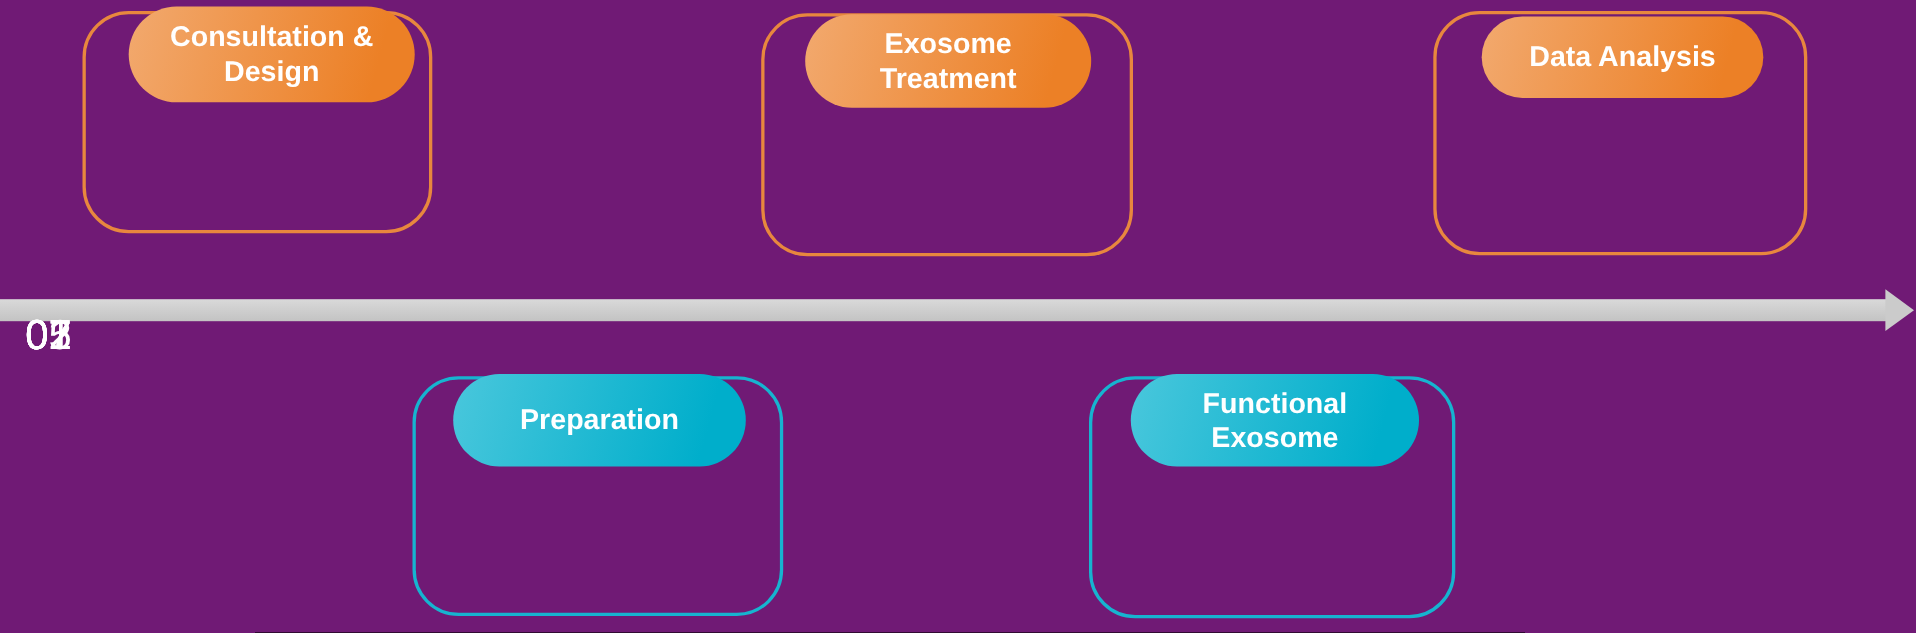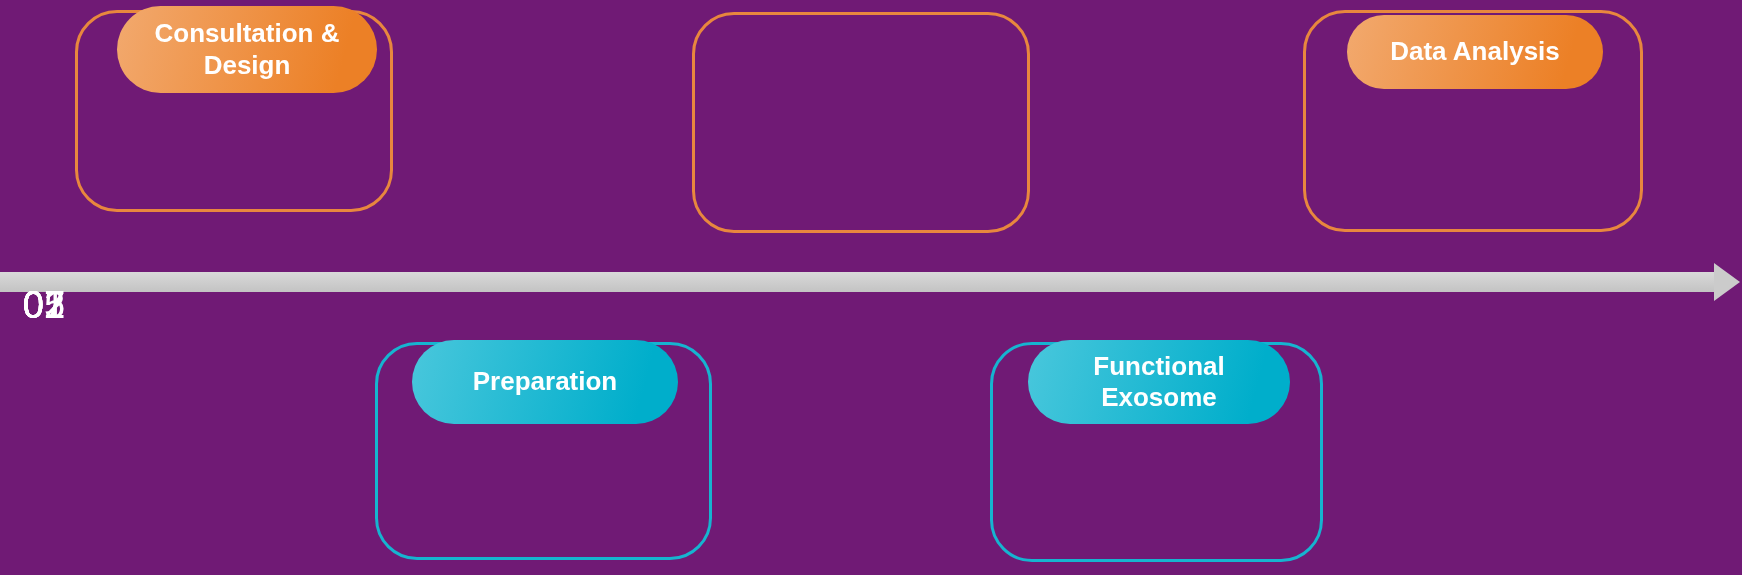--- a/index.html
+++ b/index.html
@@ -83,20 +83,23 @@
   <div class="card c3"></div>
   <div class="card cyan c4"></div>
   <div class="card c5"></div>
 
   <div class="pill p1">
     <span>Consultation &amp; Design</span>
   </div>
   <div class="pill cyan p2">
     <span>Preparation</span>
   </div>
+  <div class="pill p3">
+    <span>Exosome Treatment</span>
+  </div>
   <div class="pill cyan p4">
     <span>Functional Exosome</span>
   </div>
   <div class="pill p5">
     <span>Data Analysis</span>
   </div>
 
   <div class="num orange n1">
     <span>01</span>
   </div>

